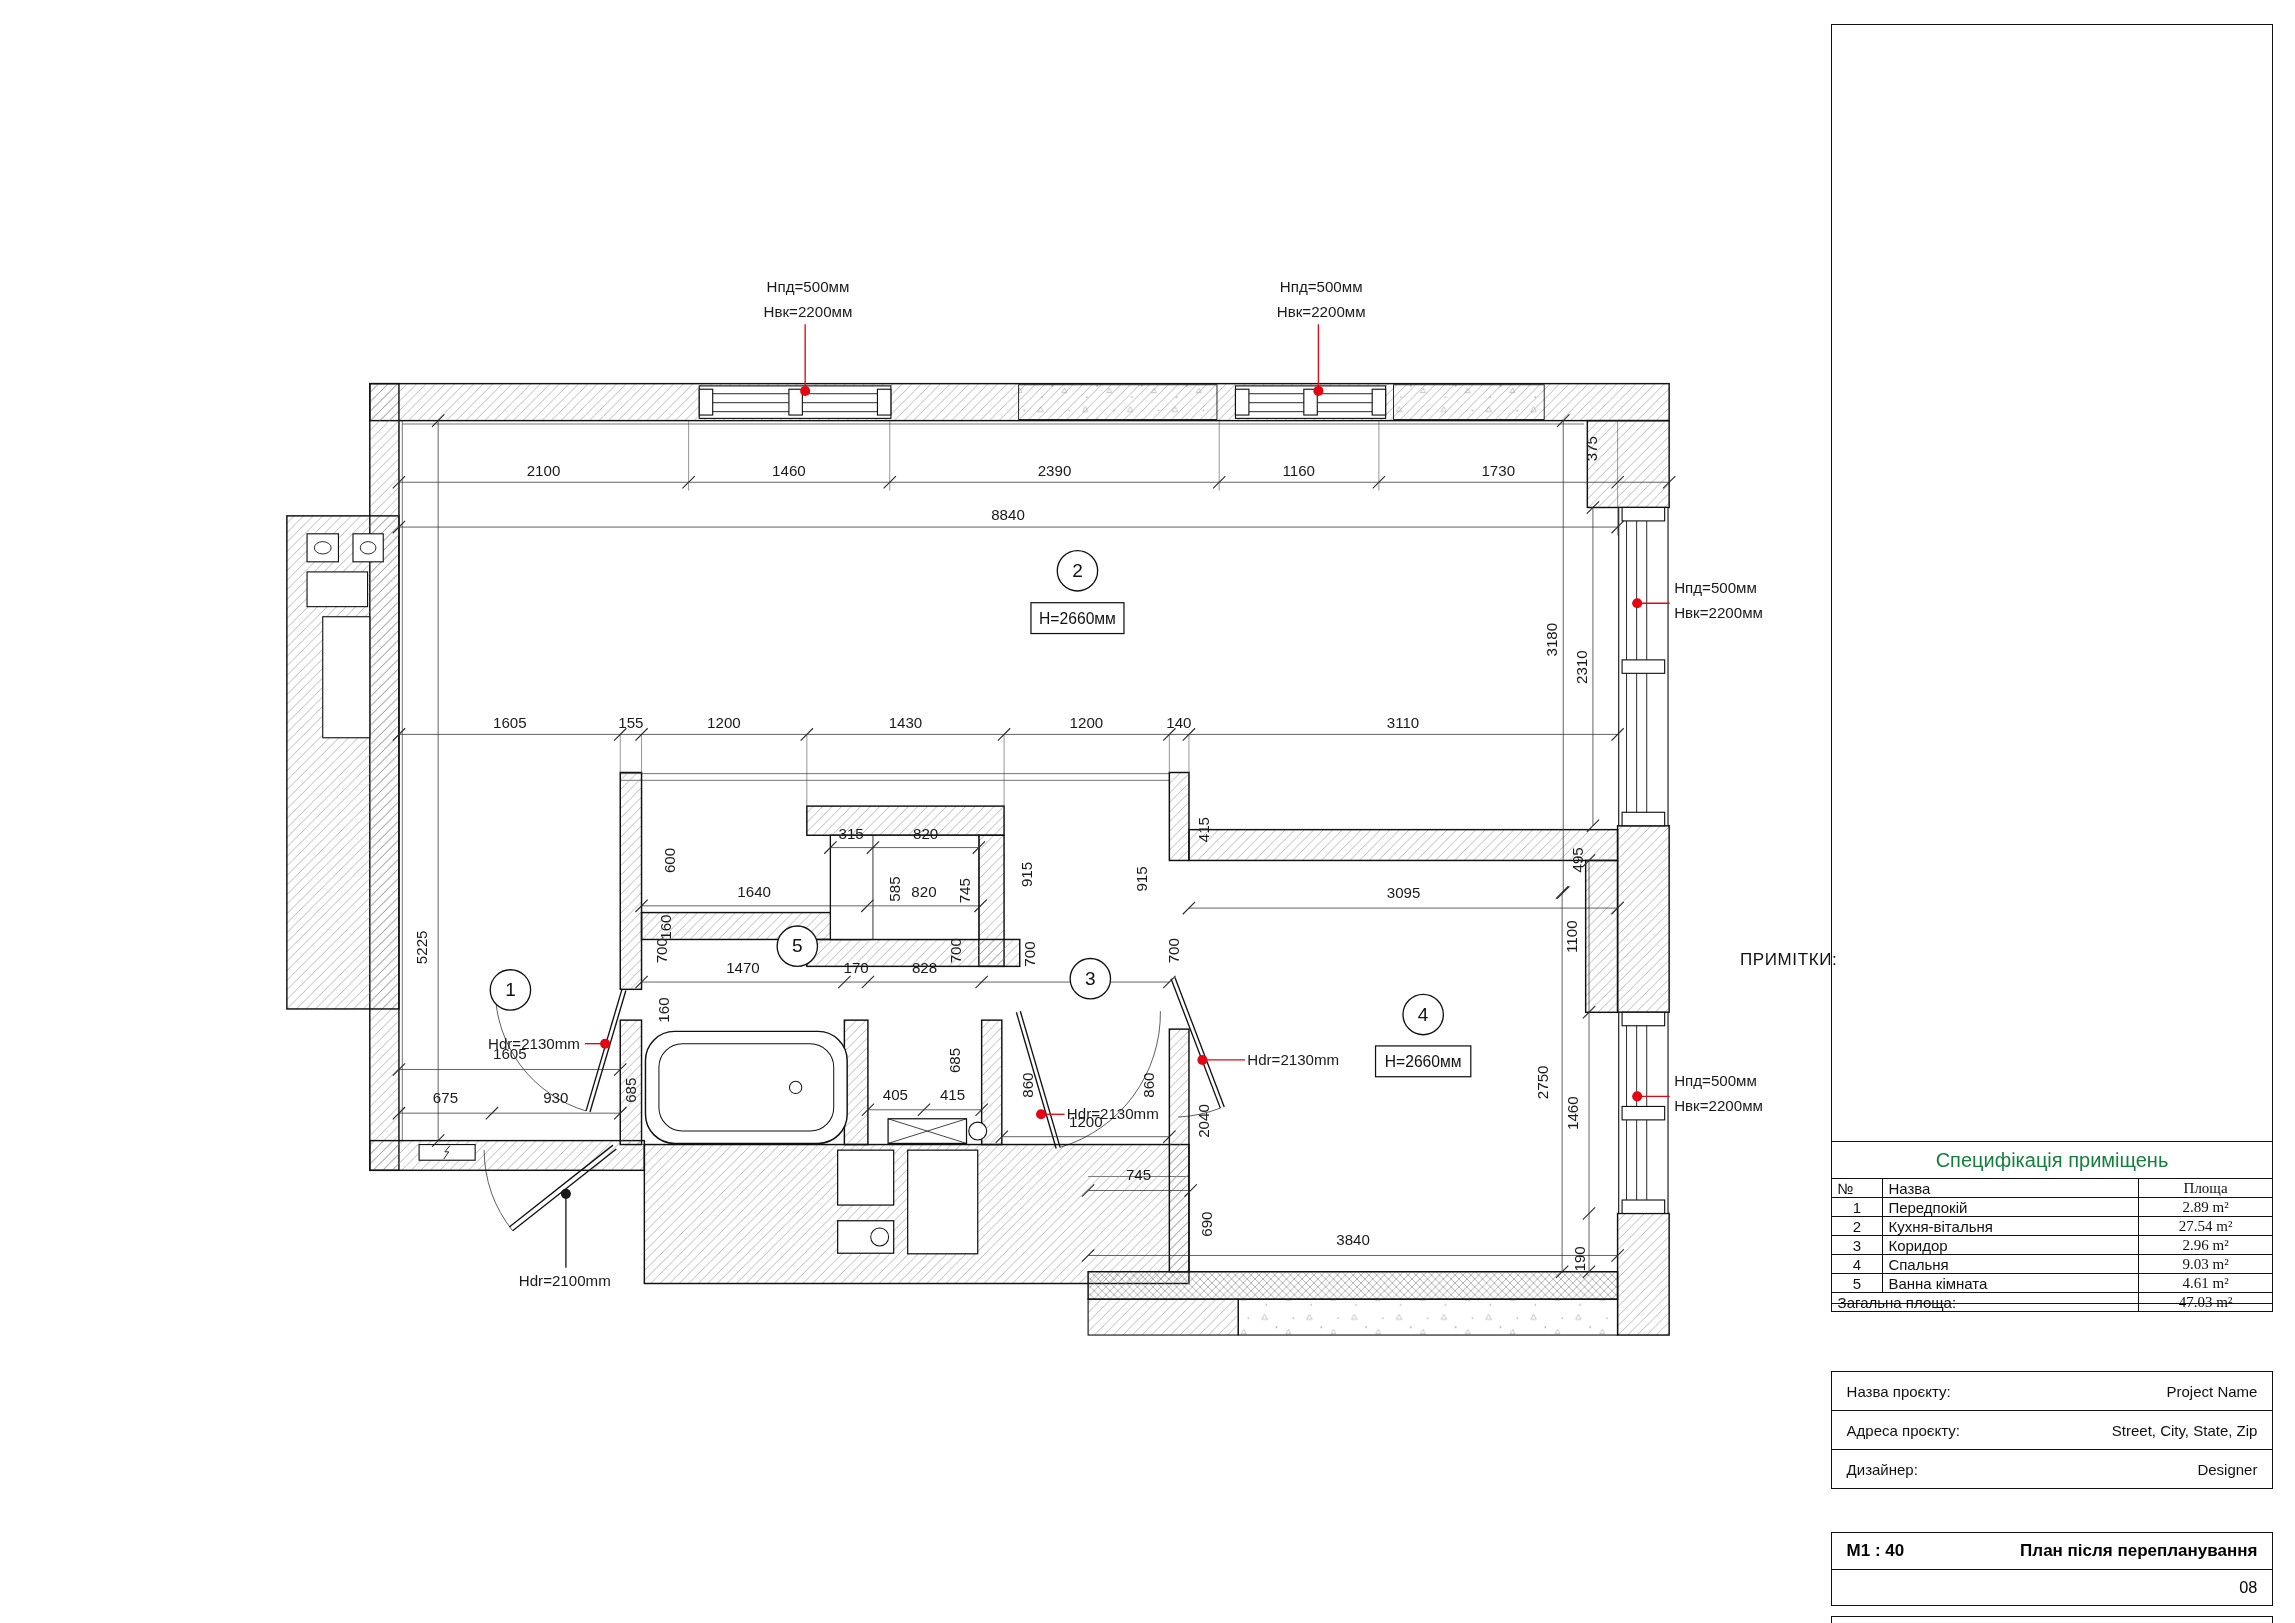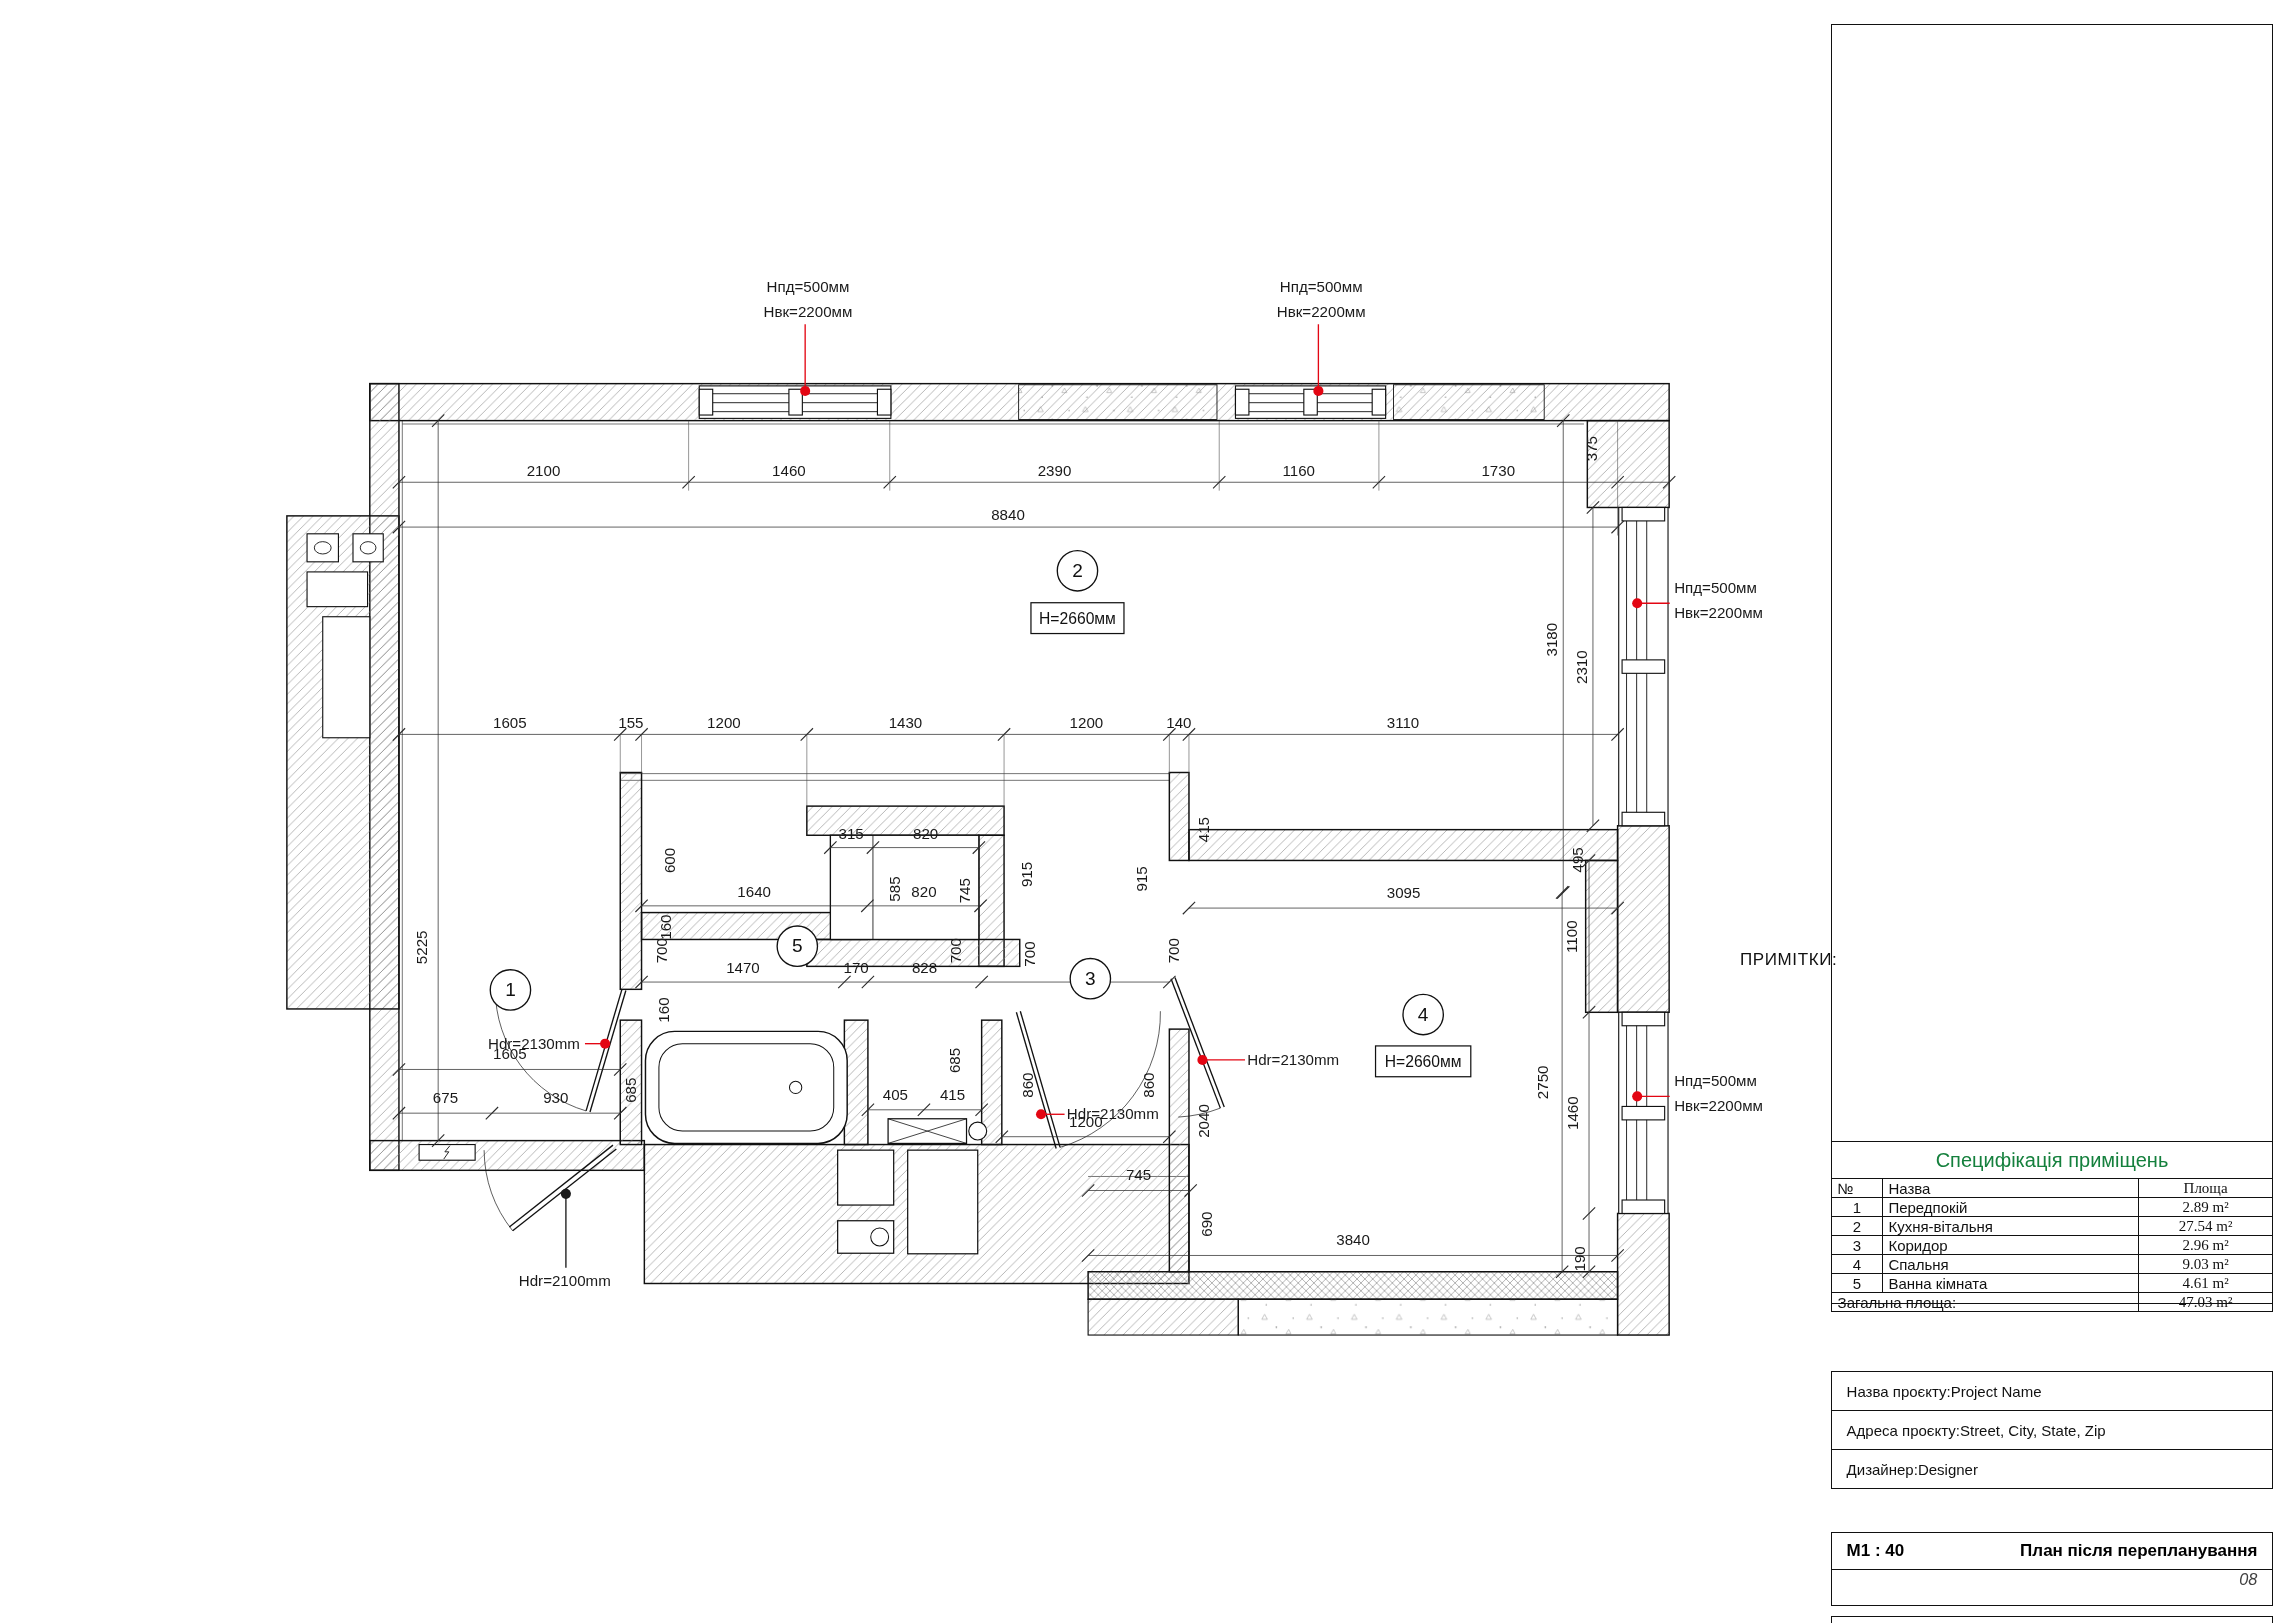--- a/index.html
+++ b/index.html
@@ -11,28 +11,28 @@
   .notes{position:absolute;left:1740px;top:950px;width:404px;color:#111;}
   .notes h3{font-size:17px;font-weight:normal;margin:0 0 34px 0;letter-spacing:0.6px;}
   .notes div{font-size:15px;line-height:30px;}
   .spec{position:absolute;left:1831px;top:1141px;width:442px;box-sizing:border-box;border-top:1.7px solid #111;}
   .spec .t{font-size:20px;text-align:center;padding:6.7px 0;color:#15803d;}
   table.sp{border-collapse:collapse;width:442px;box-sizing:border-box;}
   table.sp td{border:1.1px solid #111;font-size:15px;color:#111;height:18px;padding:0 5.6px;}
   table.sp td.c{text-align:center;}
   table.sp td.r{text-align:center;font-family:Liberation Serif, serif;}
   .proj{position:absolute;left:1831px;top:1371px;width:442px;border:1.7px solid #111;box-sizing:border-box;}
-  .proj .row{display:flex;justify-content:flex-start;align-items:center;height:38px;
+  .proj .row{display:flex;justify-content:space-between;align-items:center;height:38px;
      border-bottom:1.1px solid #111;padding:0 14.6px;font-size:15px;color:#111;}
   .proj .row:last-child{border-bottom:none;}
   .tblock{position:absolute;left:1831px;top:1532px;width:442px;border:1.7px solid #111;box-sizing:border-box;}
   .tblock .r1{display:flex;justify-content:space-between;align-items:center;height:36px;
      border-bottom:1.1px solid #111;padding:0 14.6px;font-size:17px;font-weight:bold;color:#000000;}
-  .tblock .r2{display:flex;justify-content:flex-end;height:35px;
-     padding:0 14.6px;font-size:16.3px;color:#404040;font-style:italic;}
+  .tblock .r2{display:flex;justify-content:flex-end;align-items:center;height:35px;
+     padding:0 14.6px;font-size:16.3px;color:#000000;}
   .sliver{position:absolute;left:1831px;top:1616px;width:442px;height:7.3px;border:1.7px solid #111;
      border-bottom:none;box-sizing:border-box;background:#fff;}
 </style>
 </head>
 <body>
 
 <div id="stage">
 
 <svg id="plansvg" width="2295" height="1624" viewBox="0 0 4096 2897">
   <defs>

